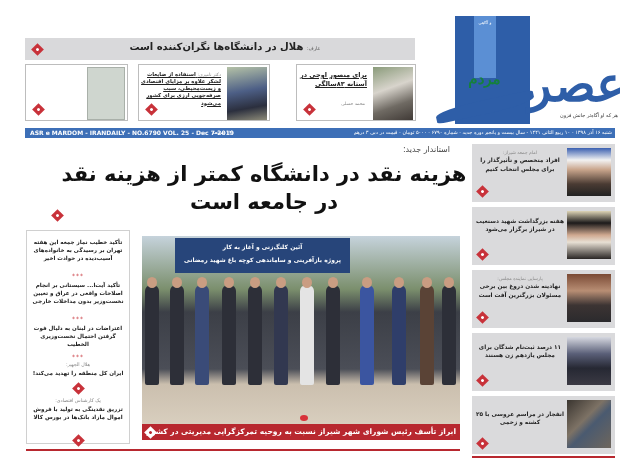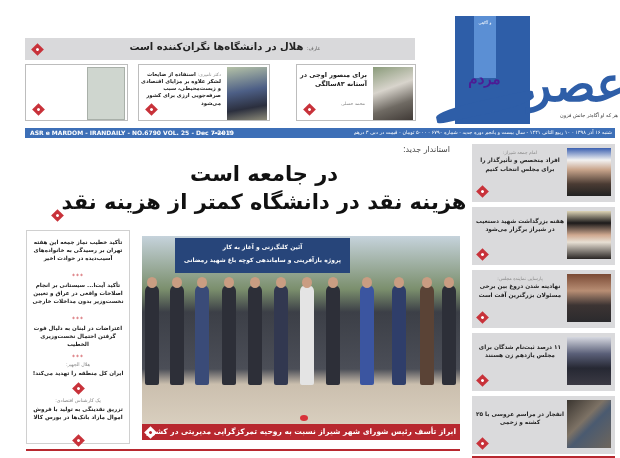--- a/index.html
+++ b/index.html
@@ -8,32 +8,32 @@
   .abs { position: absolute; }
   .badge { position: absolute; width: 9px; height: 9px; background: #c8323a; transform: rotate(45deg); }
   .badge::after { content: ""; position: absolute; left: 3px; top: 3px; width: 3px; height: 3px; background: #fff; border-radius: 50%; }
 
   
   #masthead-box { left: 455px; top: 16px; width: 75px; height: 108px; background: #2e5ea8; }
   #masthead-ribbon { left: 474px; top: 16px; width: 22px; height: 62px; background: #5b8fd4; }
   #masthead-ribbon-tip { left: 474px; top: 70px; width: 0; height: 0; border-left: 11px solid transparent; border-right: 11px solid transparent; border-top: 8px solid #5b8fd4; }
   #ribbon-label { left: 474px; top: 20px; width: 22px; font-size: 4px; color: #fff; text-align: center; }
   #logo-big { left: 435px; top: 56px; width: 190px; font-size: 48px; font-weight: bold; color: #2e5ea8; font-family: "DejaVu Serif", serif; text-align: right; letter-spacing: -2px; }
-  #logo-small { left: 462px; top: 70px; width: 45px; font-size: 15px; color: #4c1d95; font-weight: bold; text-align: center; font-family: "DejaVu Serif", serif; }
+  #logo-small { left: 462px; top: 70px; width: 45px; font-size: 15px; color: #15803d; font-weight: bold; text-align: center; font-family: "DejaVu Serif", serif; }
   #logo-swoosh { left: 435px; top: 100px; width: 100px; height: 14px; background: #2e5ea8; border-radius: 50% 10% 50% 10%; transform: rotate(-12deg); }
   #tagline { left: 533px; top: 112px; width: 85px; font-size: 5px; color: #333; text-align: right; }
 
   
   #top-banner { left: 25px; top: 38px; width: 390px; height: 22px; background: #d9d9db; }
   #top-banner-text { left: 40px; top: 41px; width: 370px; font-size: 10px; font-weight: bold; text-align: center; color: #222; }
   #top-banner-kicker { font-size: 5px; font-weight: normal; color: #555; }
 
   .teaser { position: absolute; top: 64px; height: 57px; border: 1px solid #bdbdbd; background: #fff; }
   .teaser .pic { position: absolute; top: 2px; right: 2px; width: 40px; height: 53px; }
-  .teaser .txt { position: absolute; top: 6px; right: 48px; font-size: 6.5px; font-weight: bold; line-height: 1.35; text-align: right; }
+  .teaser .txt { position: absolute; top: 6px; right: 48px; font-size: 6.5px; font-weight: bold; line-height: 1.35; text-align: right; text-decoration: underline; }
   .teaser .kick { font-weight: normal; color: #888; font-size: 4.5px; }
   .teaser .badge { left: 8px; bottom: 6px; }
 
   
   #info-strip { left: 25px; top: 128px; width: 590px; height: 10px; background: #3d6fb7; }
   #strip-en { left: 30px; top: 129px; font-size: 6px; font-weight: bold; color: #fff; direction: ltr; white-space: nowrap; }
   #strip-pages { left: 212px; top: 129px; font-size: 5px; color: #fff; white-space: nowrap; }
   #strip-fa { left: 250px; top: 129px; width: 362px; font-size: 5px; color: #fff; text-align: right; white-space: nowrap; overflow: hidden; }
 
   
@@ -106,22 +106,22 @@
   <div class="badge"></div>
 </div>
 
 <div class="abs" id="info-strip"></div>
 <div class="abs" id="strip-en">ASR e MARDOM - IRANDAILY - NO.6790 VOL. 25 - Dec 7-2019</div>
 <div class="abs" id="strip-pages">۱۲ صفحه</div>
 <div class="abs" id="strip-fa">شنبه ۱۶ آذر ۱۳۹۸ - ۱۰ ربیع الثانی ۱۴۴۱ - سال بیست و پانجم دوره جدید - شماره ۶۷۹۰ - ۵۰۰۰ تومان - قیمت در دبی ۳ درهم</div>
 
 <div class="abs" id="kicker">استاندار جدید:</div>
 <div class="abs" id="headline">
+  <div>هزینه نقد در دانشگاه کمتر از هزینه نقد</div>
   <div>در جامعه است</div>
-  <div>هزینه نقد در دانشگاه کمتر از هزینه نقد</div>
 </div>
 <div class="badge" id="headline-badge"></div>
 
 <div class="abs" id="left-col"></div>
 <div class="lc-item lc-bold" style="top:238px;">تأکید خطیب نماز جمعه این هفته تهران بر رسیدگی به خانواده‌های آسیب‌دیده در حوادث اخیر</div>
 <div class="lc-sep" style="top:272px;">***</div>
 <div class="lc-item lc-bold" style="top:281px;">تأکید آیت‌ا... سیستانی بر انجام اصلاحات واقعی در عراق و تعیین نخست‌وزیر بدون مداخلات خارجی</div>
 <div class="lc-sep" style="top:315px;">***</div>
 <div class="lc-item lc-bold" style="top:324px;">اعتراضات در لبنان به دلیال فوت گرفتن احتمال نخست‌وزیری الخطیب</div>
 <div class="lc-sep" style="top:353px;">***</div>

